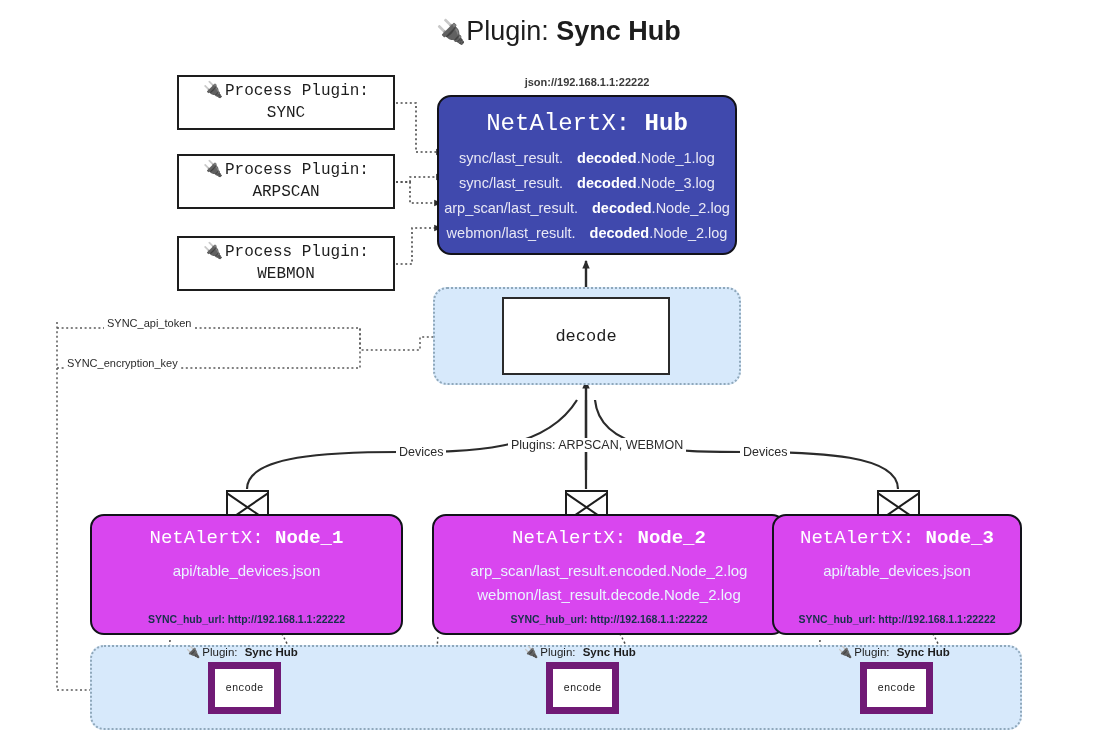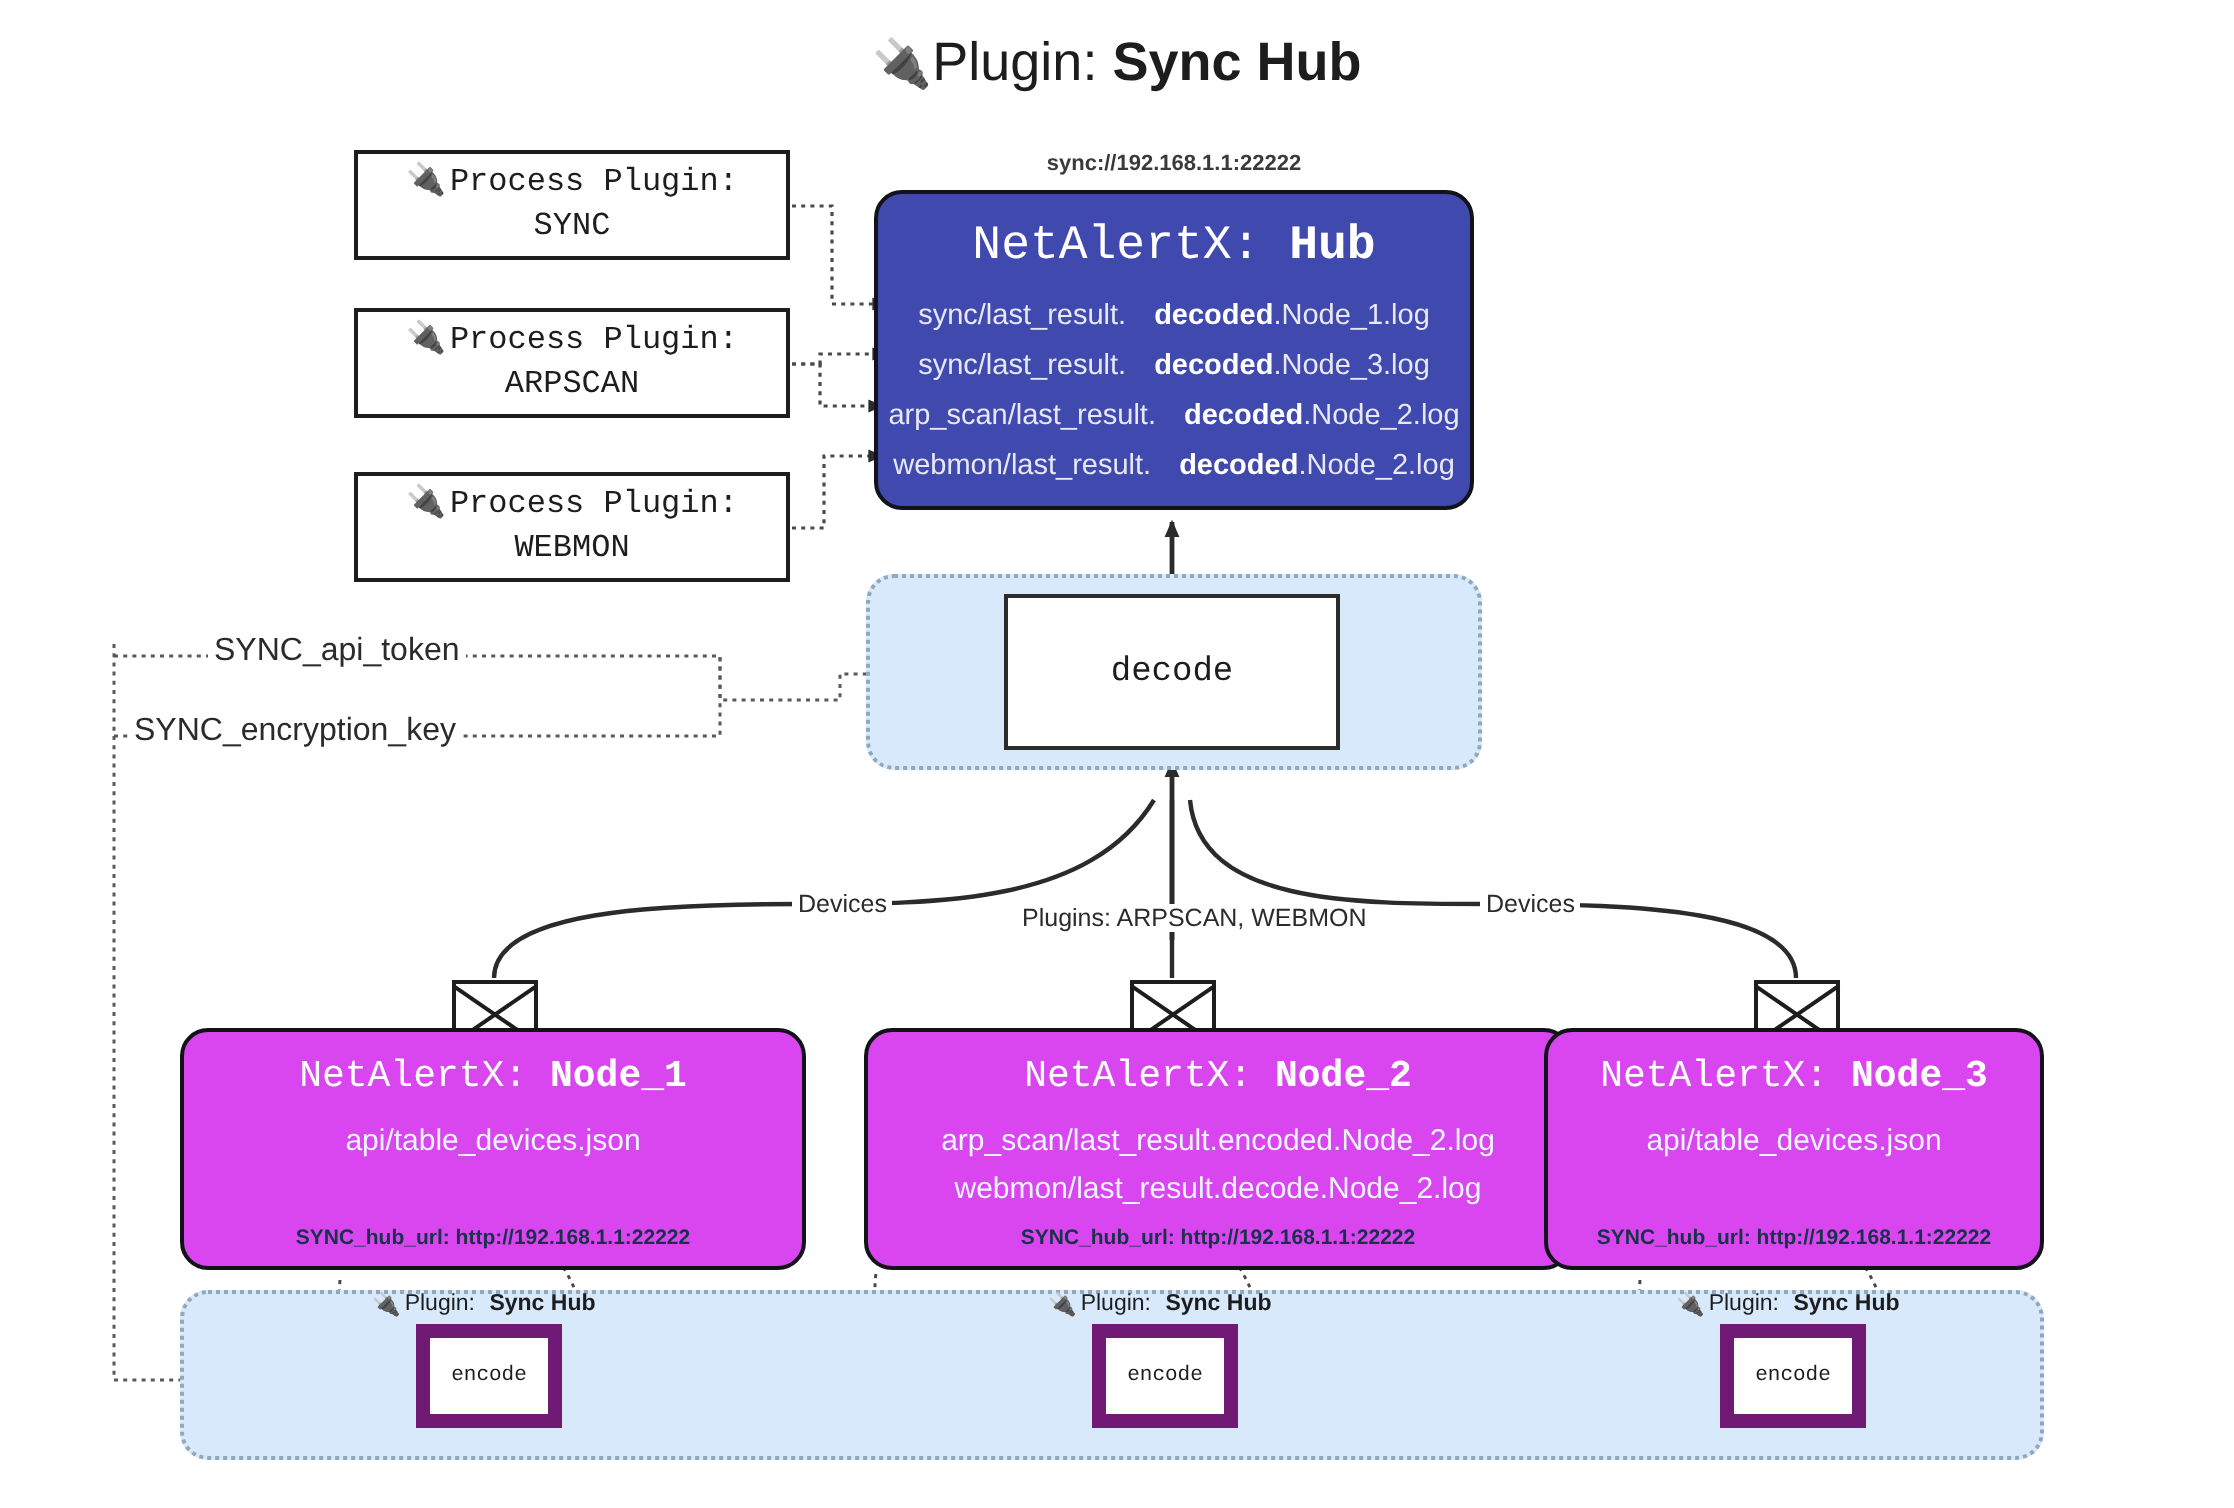--- a/index.html
+++ b/index.html
@@ -76,21 +76,21 @@
        border:7px solid #701a75;box-sizing:border-box;
        display:flex;align-items:center;justify-content:center;
        font-family:"Liberation Mono",monospace;font-size:10.5px;color:#1d1d1d;}
   .enc-lbl{position:absolute;font-size:11.5px;color:#1d1d1d;white-space:nowrap;
        display:flex;align-items:center;gap:2px;}
   .enc-lbl b{font-weight:bold;}
 
   
   .elabel{position:absolute;font-size:12.5px;color:#2b2b2b;
        white-space:nowrap;background:#ffffff;padding:0 3px;}
-  .elabel.tok{font-size:16px;}
+  .elabel.tok{font-size:11px;}
 </style>
 </head>
 <body>
 
 <div class="canvas">
 
   <svg class="wires">
     <defs>
       <marker id="ah" markerWidth="9" markerHeight="9" refX="7.5" refY="4.5" orient="auto" markerUnits="userSpaceOnUse">
         <path d="M0,0.8 L8.6,4.5 L0,8.2 z" fill="#2b2b2b"></path>
@@ -150,21 +150,21 @@
     <div class="r2">ARPSCAN</div>
   </div>
   <div class="procbox" style="left:177px;top:236px;">
     <div class="r1">
         <span>🔌</span>
         <span>Process Plugin:</span>
       </div>
     <div class="r2">WEBMON</div>
   </div>
 
-  <div class="hub-url">sync://192.168.1.1:22222</div>
+  <div class="hub-url">json://192.168.1.1:22222</div>
   <div class="hub">
     <div class="hub-title">
       <span>NetAlertX:</span>
       <b>Hub</b>
     </div>
     <div class="loglist">
       <div class="logline"><span>sync/last_result.</span><b>decoded</b><span>.Node_1.log</span></div>
       <div class="logline"><span>sync/last_result.</span><b>decoded</b><span>.Node_3.log</span></div>
       <div class="logline"><span>arp_scan/last_result.</span><b>decoded</b><span>.Node_2.log</span></div>
       <div class="logline"><span>webmon/last_result.</span><b>decoded</b><span>.Node_2.log</span></div>
@@ -172,21 +172,21 @@
   </div>
 
   <div class="decode-wrap"></div>
   <div class="decode">decode</div>
 
   <div class="elabel tok" style="left:104px;top:317px;">SYNC_api_token</div>
   <div class="elabel tok" style="left:64px;top:357px;">SYNC_encryption_key</div>
 
   <div class="elabel" style="left:396px;top:445px;">Devices</div>
   <div class="elabel" style="left:740px;top:445px;">Devices</div>
-  <div class="elabel" style="left:508px;top:452px;">Plugins: ARPSCAN, WEBMON</div>
+  <div class="elabel" style="left:508px;top:438px;">Plugins: ARPSCAN, WEBMON</div>
 
   <div class="env" style="left:226px;top:490px;"></div>
   <div class="env" style="left:565px;top:490px;"></div>
   <div class="env" style="left:877px;top:490px;"></div>
 
   <div class="node" style="left:90px;top:514px;width:313px;">
     <div class="n-title">
       <span>NetAlertX:</span>
       <b>Node_1</b>
     </div>

